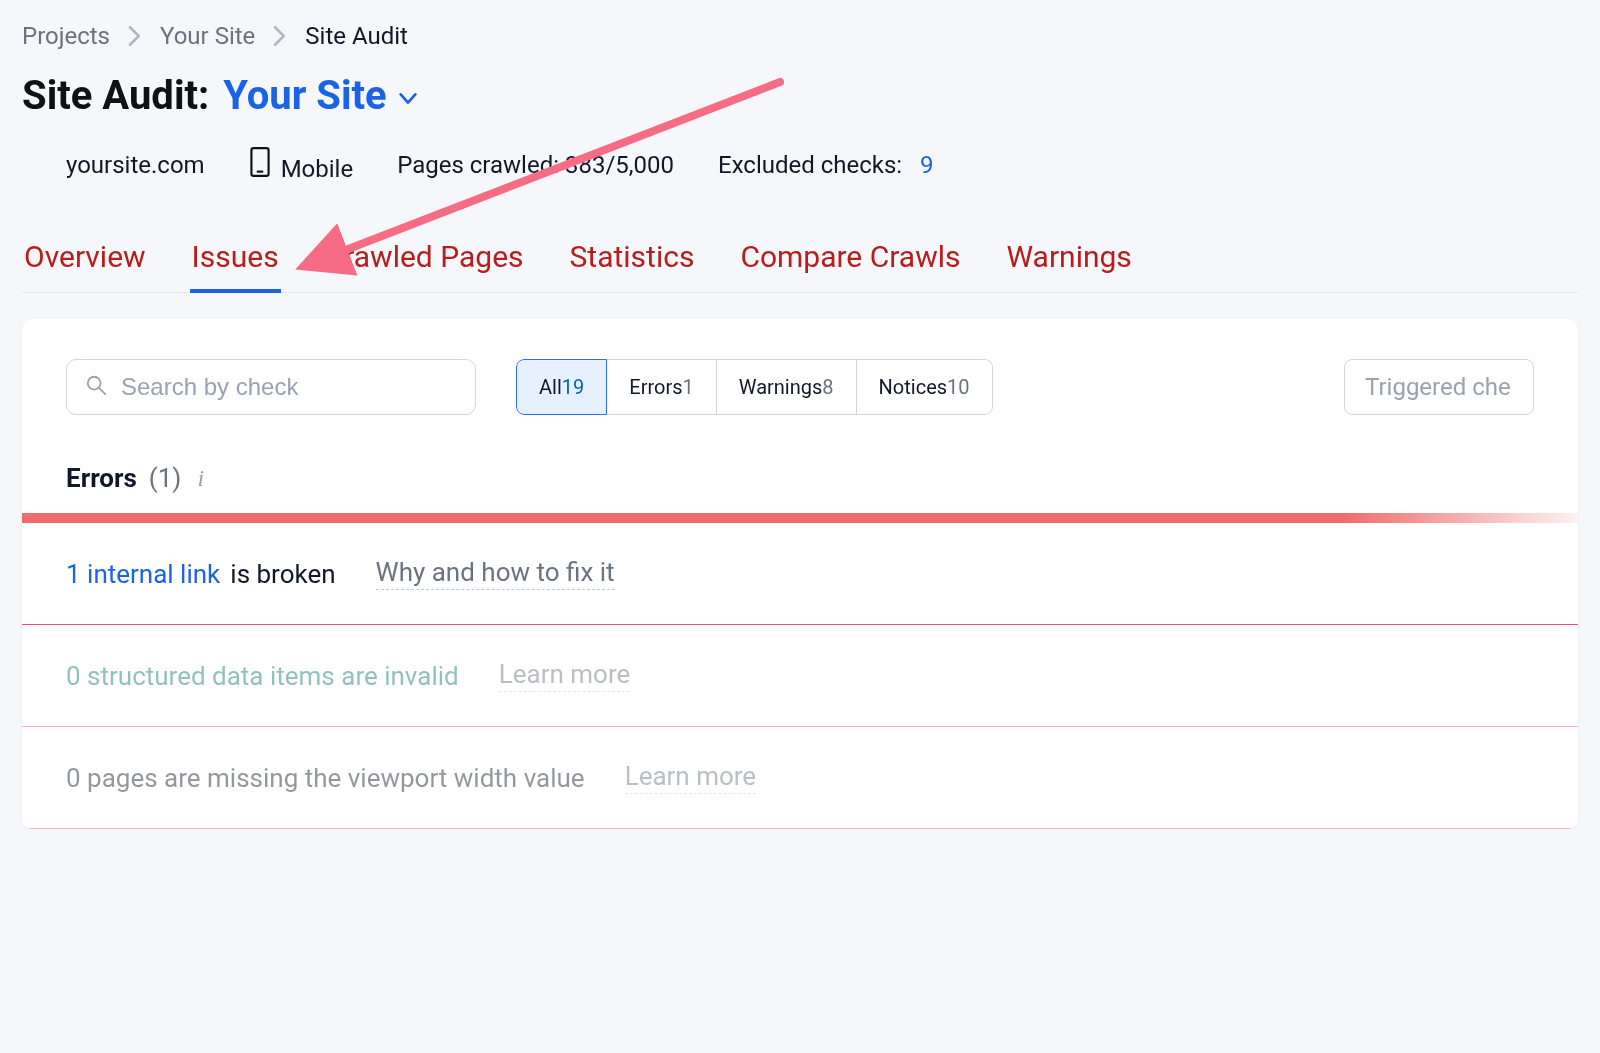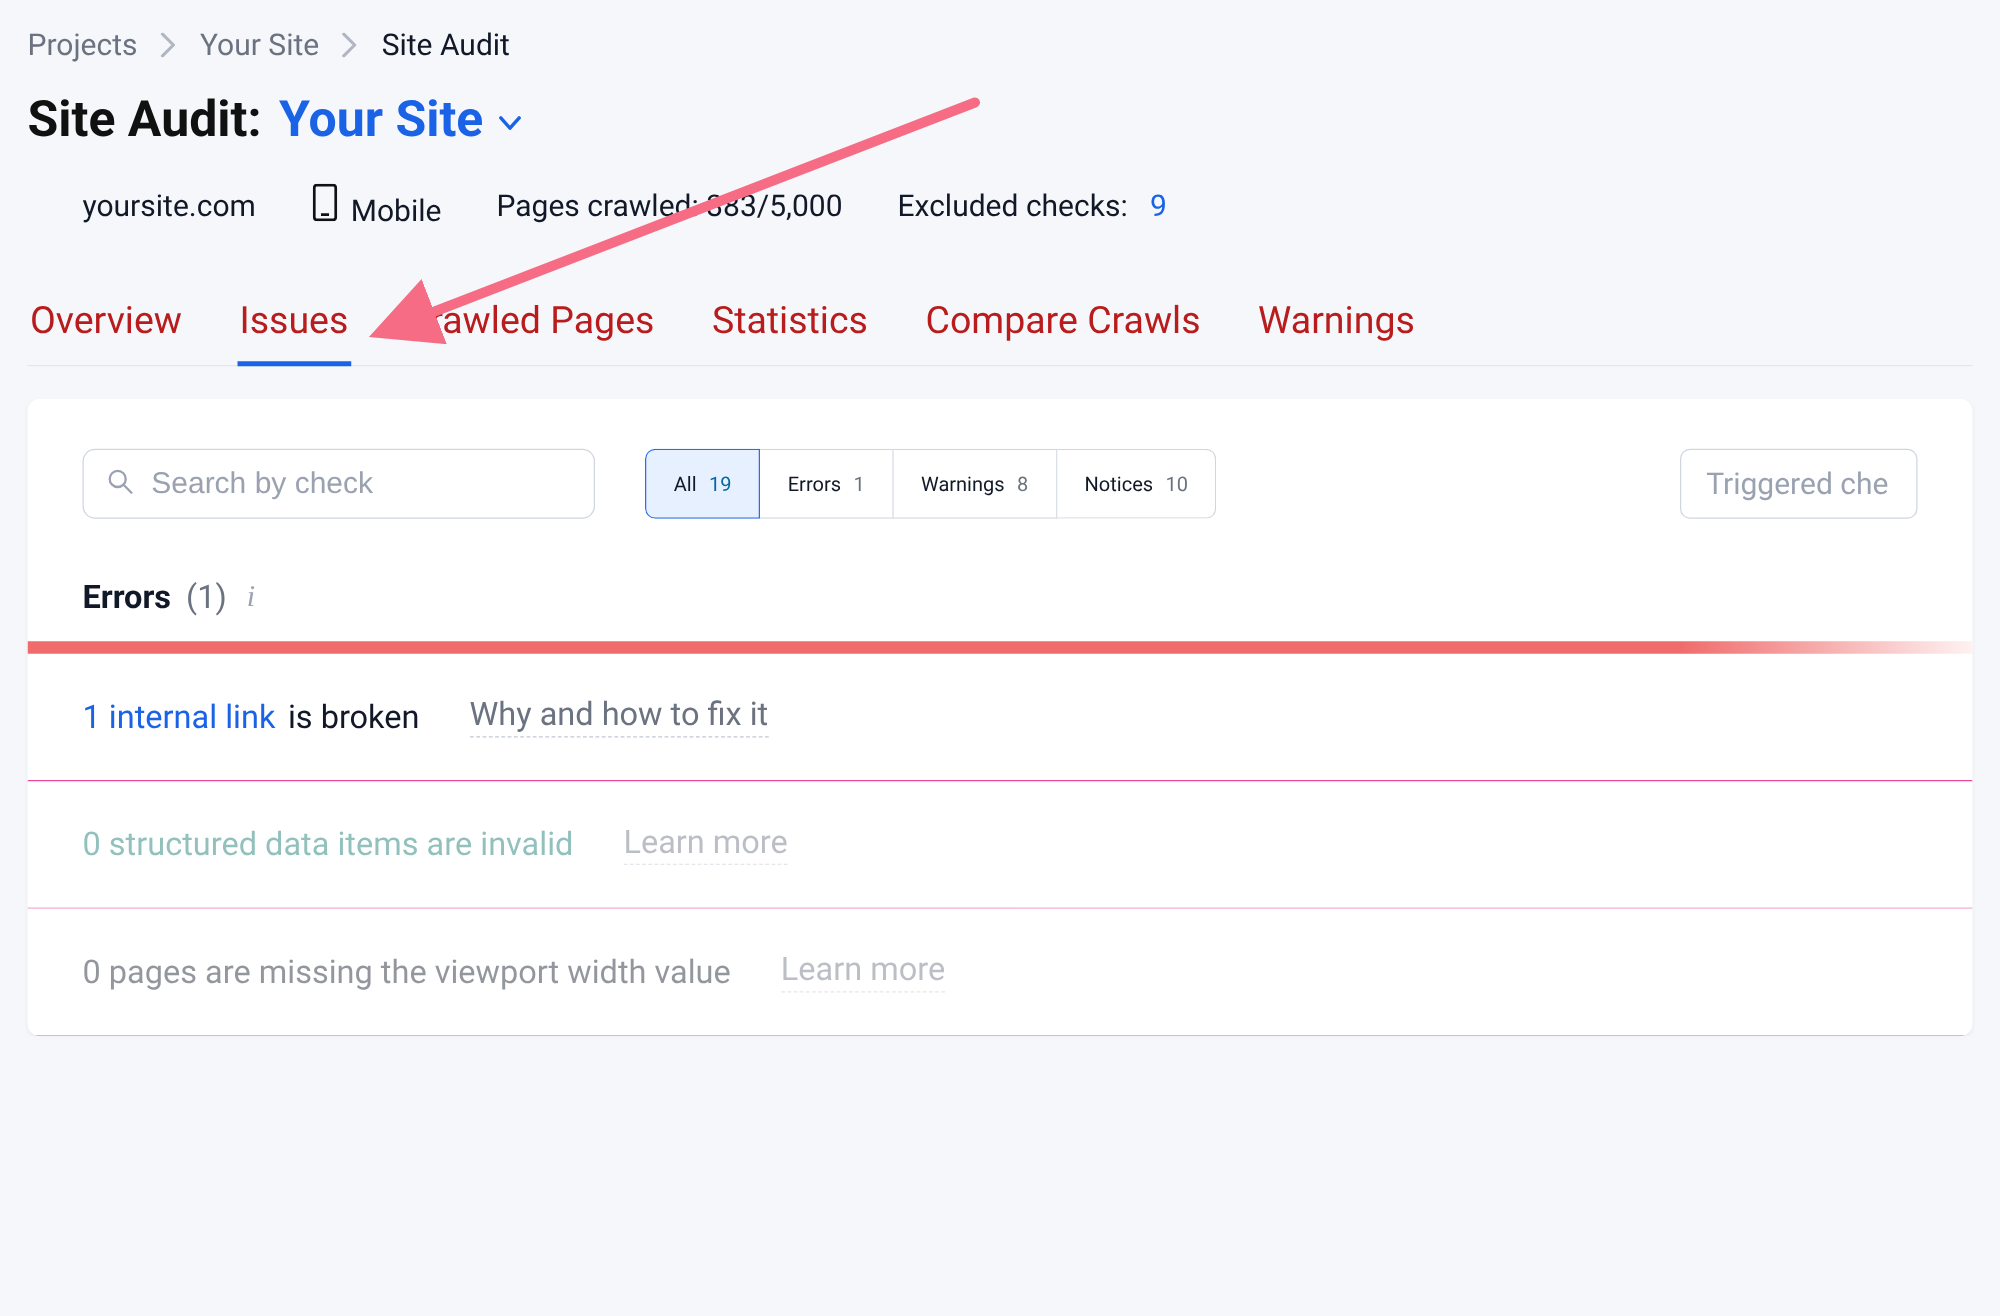--- a/index.html
+++ b/index.html
@@ -134,23 +134,22 @@
     
     .seg {
       display: inline-flex;
       border-radius: 8px;
       overflow: hidden;
       height: 56px;
     }
     .seg .seg-btn {
       display: inline-flex;
       align-items: center;
-      gap: 10px;
       padding: 0 22px;
-      font-size: 16px;
+      font-size: 20px;
       border: 1.5px solid #cfd6df;
       background: #ffffff;
       cursor: pointer;
       color: #111827;
     }
     .seg .seg-btn + .seg-btn { border-left: none; }
     .seg .seg-btn:first-child { border-top-left-radius: 8px; border-bottom-left-radius: 8px; }
     .seg .seg-btn:last-child  { border-top-right-radius: 8px; border-bottom-right-radius: 8px; }
     .seg .seg-btn .count { color: #6b7280; }
     .seg .seg-btn.active {

